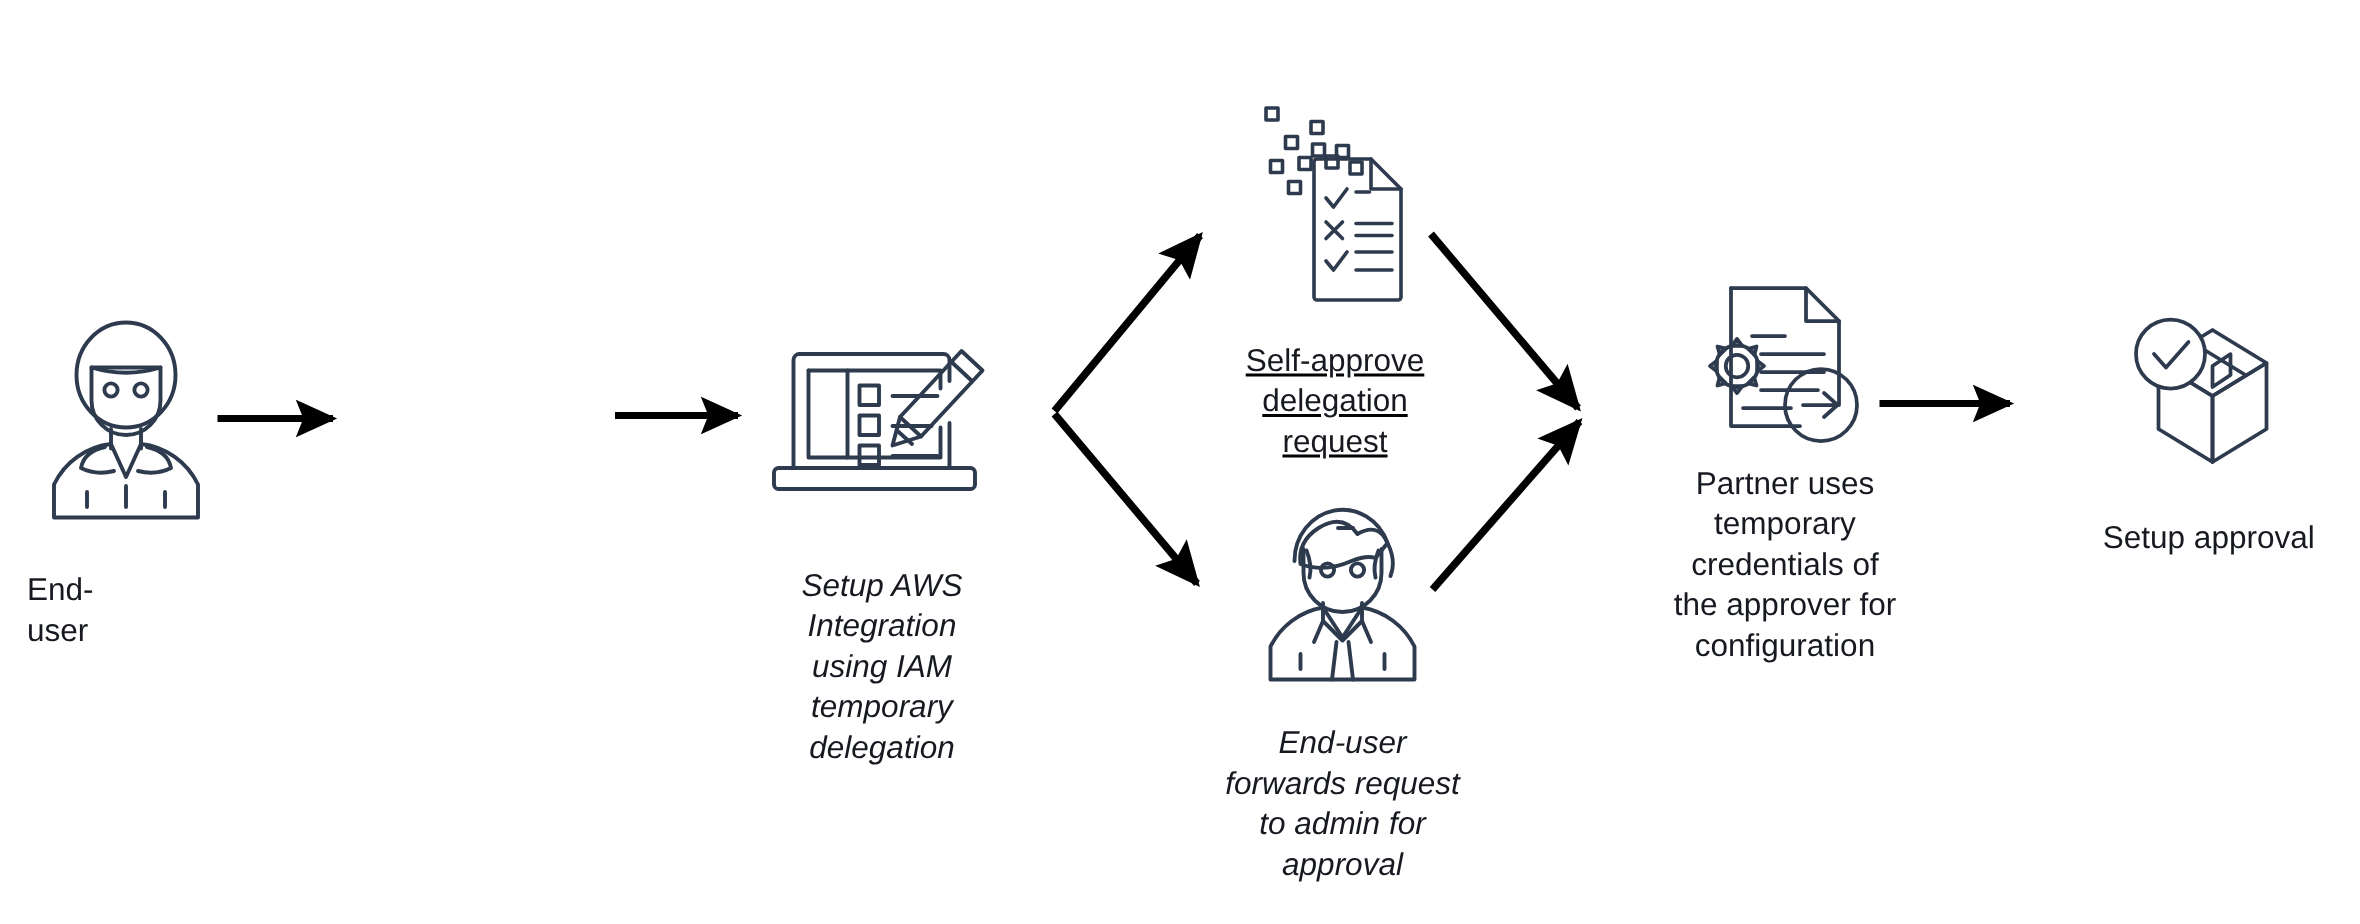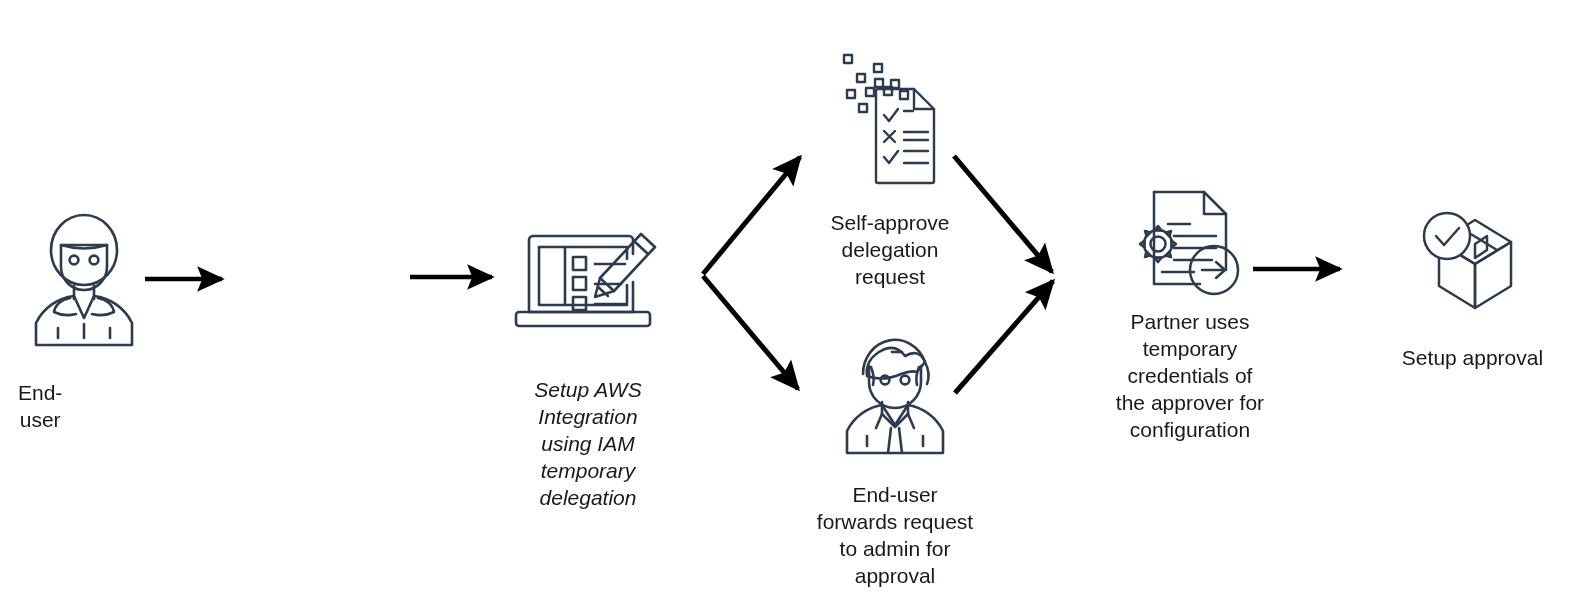--- a/index.html
+++ b/index.html
@@ -30,40 +30,40 @@
   }
   .node-label {
     margin-top: 0;
     font-size: 21px;
     line-height: 27px;
     color: #16191f;
     text-align: center;
     white-space: pre-line;
   }
   .node-label.align-left {
-    text-align: center;
+    text-align: left;
   }
   .arrow-layer {
     position: absolute;
     left: 0;
     top: 0;
     width: 1573px;
     height: 616px;
     pointer-events: none;
   }
   
   #node-end-user       { left: 18px;   top: 212px; width: 132px; }
   #node-end-user .node-label { margin-top: 28px; align-self: flex-start; }
   #node-login          { left: 228px;  top: 232px; width: 180px; }
   #node-login .node-label { margin-top: 40px; }
   #node-setup-aws      { left: 498px;  top: 228px; width: 180px; font-style: italic; }
   #node-setup-aws .node-label { margin-top: 36px; }
-  #node-self-approve   { left: 800px;  top: 47px;  width: 180px; }
+  #node-self-approve   { left: 800px;  top: 64px;  width: 180px; text-decoration: underline; }
   #node-self-approve .node-label { margin-top: 18px; }
-  #node-forward-admin  { left: 800px;  top: 322px; width: 190px; }
+  #node-forward-admin  { left: 800px;  top: 322px; width: 190px; font-style: italic; }
   #node-forward-admin .node-label { margin-top: 22px; }
   #node-partner        { left: 1090px; top: 186px; width: 200px; }
   #node-partner .node-label { }
   #node-complete       { left: 1380px; top: 206px; width: 185px; }
   #node-complete .node-label { margin-top: 26px; }
 </style>
 </head>
 <body>
 
 <div id="diagram">

